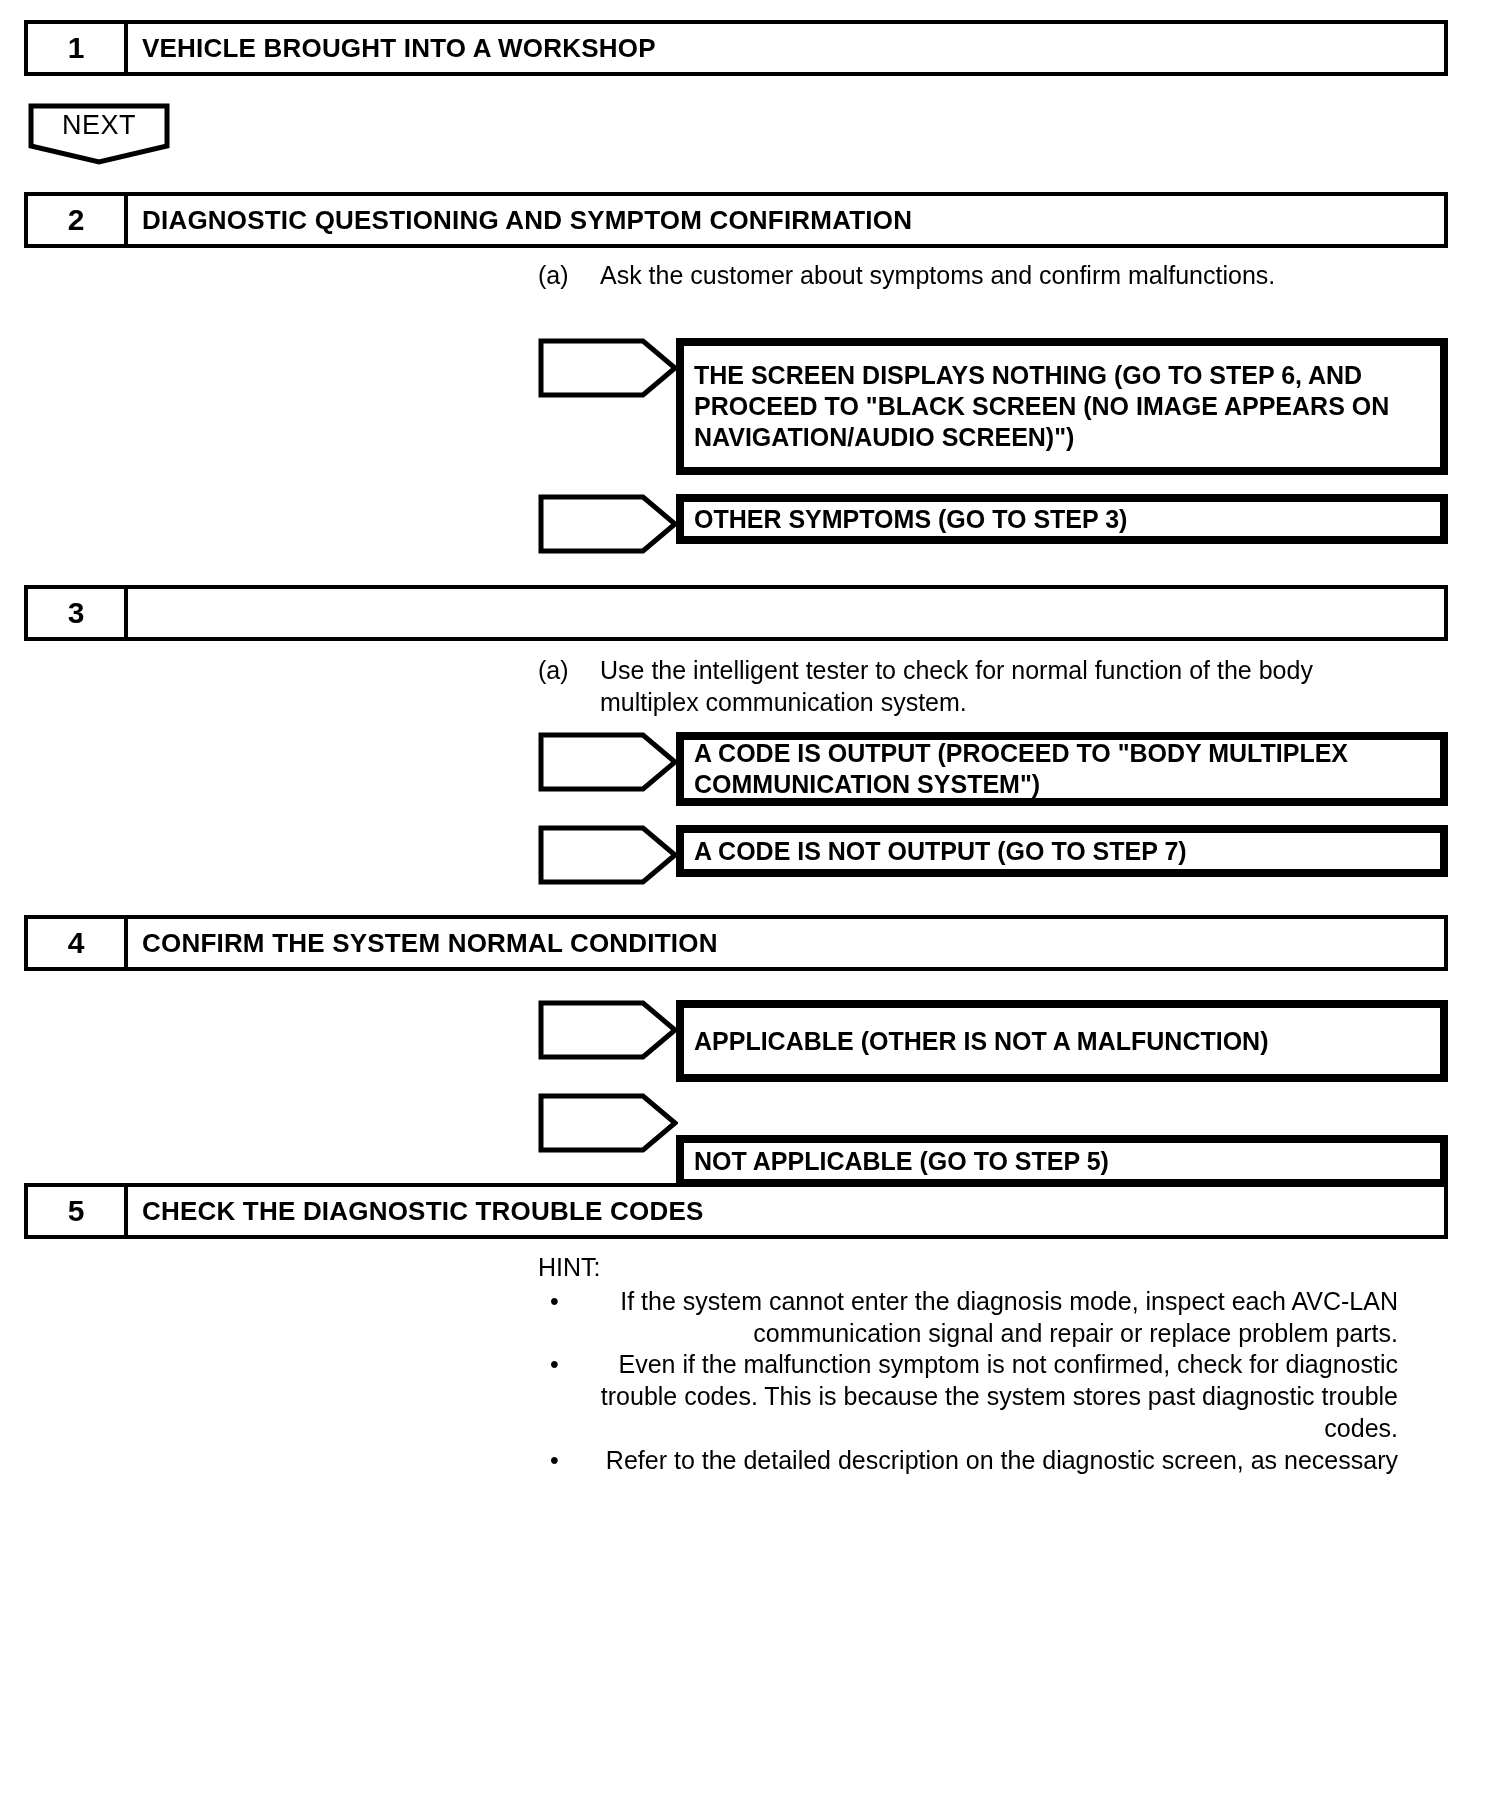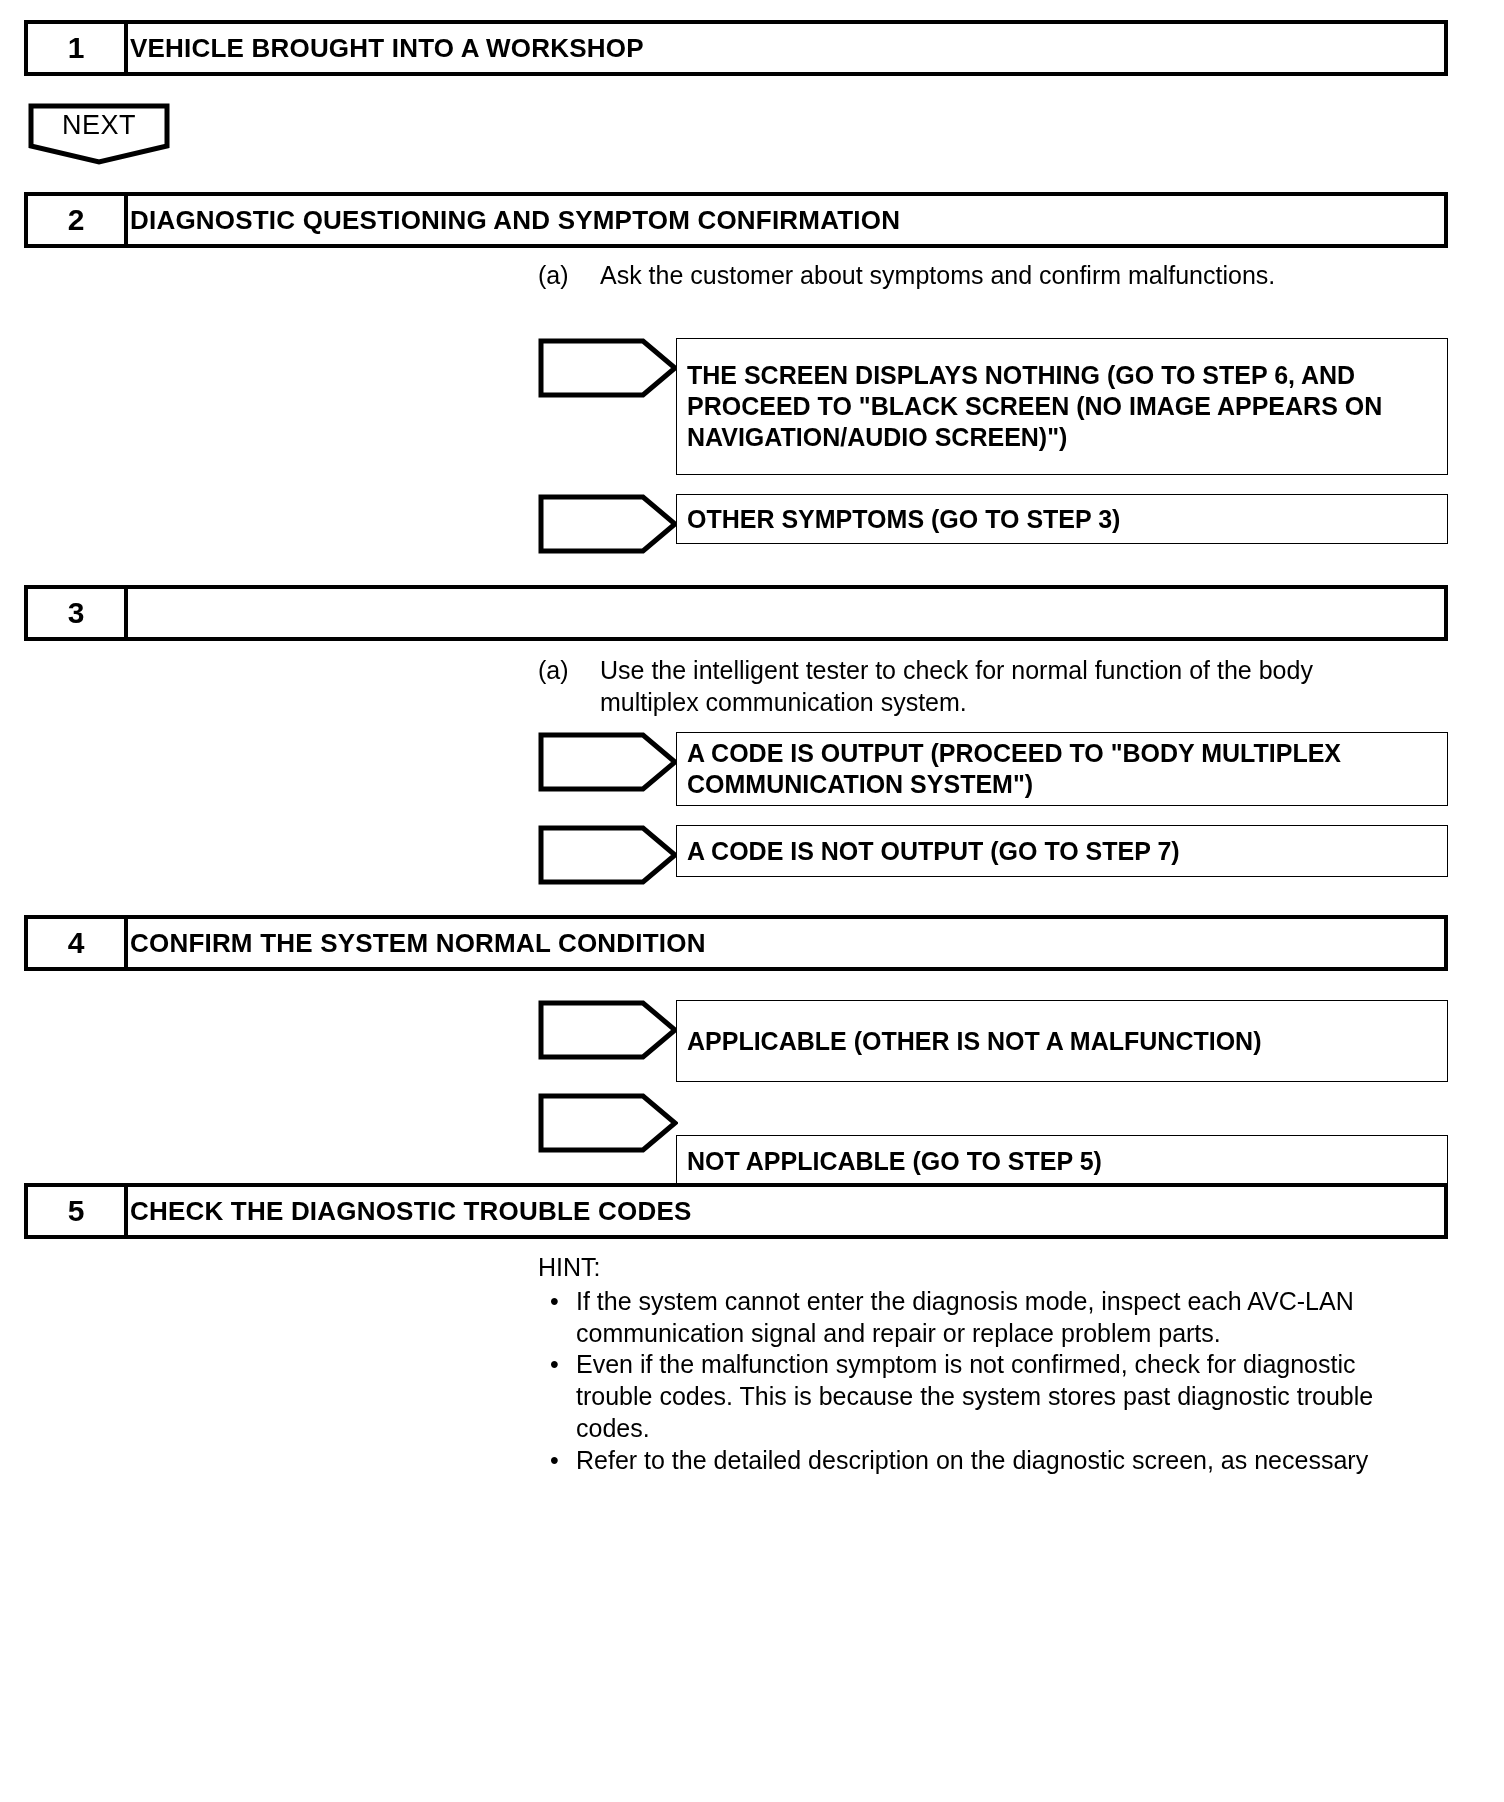--- a/index.html
+++ b/index.html
@@ -42,21 +42,21 @@
     align-items: center;
     justify-content: center;
     font-size: 30px;
     font-weight: bold;
     letter-spacing: 0px;
   }
   .step-title {
     flex: 1;
     display: flex;
     align-items: center;
-    padding-left: 2px;
+    padding-left: 14px;
     font-size: 26px;
     font-weight: bold;
     letter-spacing: 0.2px;
     white-space: nowrap;
   }
 
   
   .next-shape {
     position: absolute;
     left: 28px;
@@ -108,21 +108,21 @@
     left: 0px;
     top: 0px;
     width: 140px;
     height: 66px;
   }
   .result-arrow svg { display: block; }
   .result-box {
     position: absolute;
     left: 138px;
     width: 772px;
-    border: 1px solid #000000;
+    border: 8px solid #000000;
     background: #fff;
     display: flex;
     align-items: center;
     padding: 6px 10px 6px 10px;
     font-size: 25px;
     font-weight: bold;
     line-height: 1.24;
   }
 
   
@@ -147,20 +147,21 @@
     margin-bottom: 0px;
   }
   .hint-bullet {
     flex: 0 0 38px;
     width: 38px;
     padding-left: 12px;
     line-height: 1.27;
   }
   .hint-text {
     flex: 1;
+    text-align: right;
   }
 </style>
 </head>
 <body>
 
 <div class="page">
 
   <div class="step-header" style="top:20px;">
     <div class="step-num">1</div>
     <div class="step-title">VEHICLE BROUGHT INTO A WORKSHOP</div>

